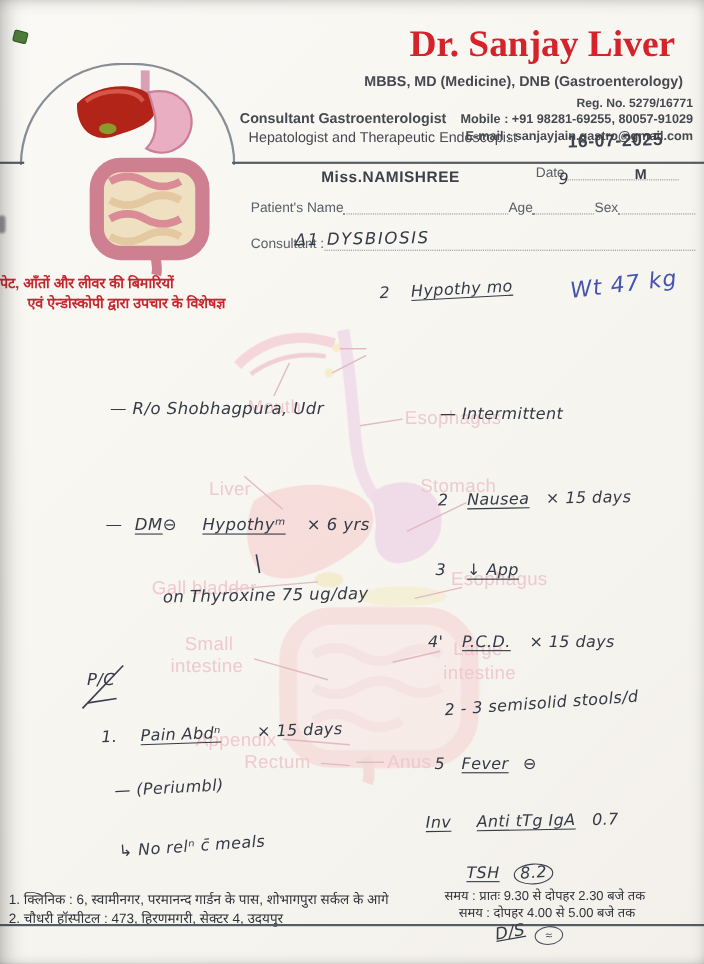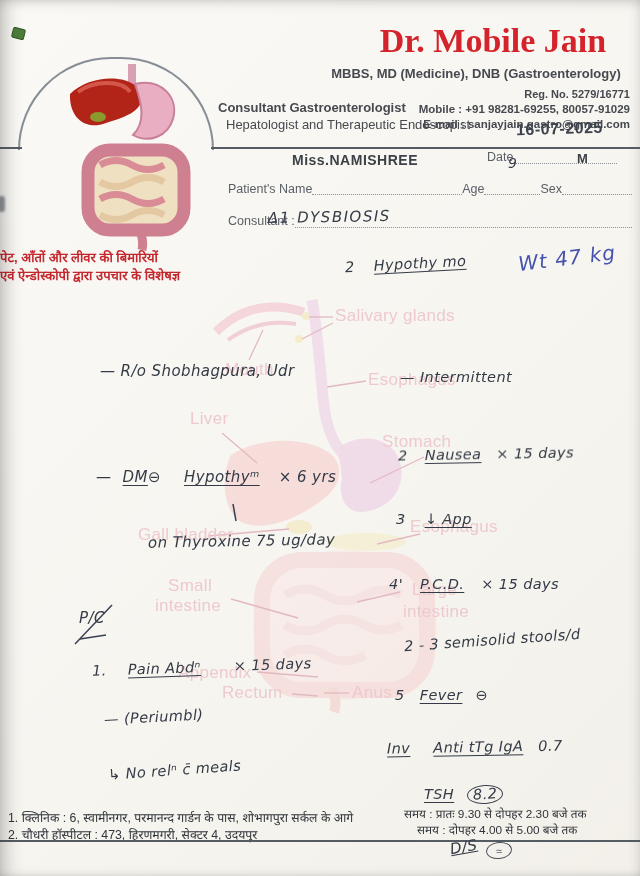--- a/index.html
+++ b/index.html
@@ -26,21 +26,21 @@
         padding:0 5px 1px 5px;margin-left:8px;transform:rotate(-4deg);}
 </style>
 </head>
 <body>
 
 <div class="page">
 
   <div class="abs" style="left:12px;top:28px;width:11px;height:9px;background:#4e7d3c;border:1px solid #2e5522;border-radius:2px;transform:rotate(14deg);z-index:8;"></div>
   <div class="abs" style="left:-2px;top:196px;width:7px;height:16px;background:#6a6f76;border-radius:3px;filter:blur(1px);opacity:.7;z-index:8;"></div>
 
-  <div class="abs" style="left:352px;top:22px;width:282px;text-align:center;font-family:'Liberation Serif',serif;font-weight:bold;font-size:34px;color:#d5232b;">Dr. Mobile Jain</div>
+  <div class="abs" style="left:352px;top:22px;width:282px;text-align:center;font-family:'Liberation Serif',serif;font-weight:bold;font-size:34px;color:#d5232b;">Dr. Sanjay Liver</div>
   <div class="abs" style="left:318px;top:66px;width:316px;text-align:center;font-size:13px;font-weight:bold;color:#46494f;">MBBS, MD (Medicine), DNB (Gastroenterology)</div>
   <div class="abs hdr-right" style="top:88px;font-size:11px;">Reg. No. 5279/16771</div>
   <div class="abs hdr-right" style="top:103px;font-size:11.5px;">Mobile : +91 98281-69255, 80057-91029</div>
   <div class="abs hdr-right" style="top:118px;font-size:11.5px;">E-mail : sanjayjain.gastro@gmail.com</div>
   <div class="abs" style="left:516px;top:120px;font-size:16px;font-weight:bold;color:#3d424d;letter-spacing:.5px;transform:rotate(-1.5deg);z-index:4;">16-07-2025</div>
   <div class="abs" style="left:218px;top:100px;font-size:13px;font-weight:bold;color:#46494f;">Consultant Gastroenterologist</div>
   <div class="abs" style="left:226px;top:117px;font-size:13px;font-weight:normal;color:#46494f;">Hepatologist and Therapeutic Endoscopist</div>
 
   <div class="abs" style="left:18px;top:57px;width:192px;height:91px;border:2px solid #878d95;border-bottom:none;border-radius:96px 96px 0 0;"></div>
   <svg class="abs" style="left:42px;top:62px;z-index:2;" width="150" height="190" viewBox="0 0 150 190">
@@ -51,21 +51,21 @@
     <path d="M93,22 C120,16 137,36 131,57 C126,74 107,82 91,73 C104,60 100,42 93,22 Z" fill="#e9aec2" stroke="#c87f9a" stroke-width="2"></path>
     <ellipse cx="345" cy="625" rx="0" ry="0" fill="none"></ellipse>
     <rect x="46" y="88" width="96" height="80" rx="22" fill="#efe0c2" stroke="#cf8090" stroke-width="13"></rect>
     <path d="M58,103 q16,-9 32,0 q16,9 32,0" stroke="#d98c96" stroke-width="7" fill="none"></path>
     <path d="M58,120 q16,9 32,0 q16,-9 32,0" stroke="#e3c8a2" stroke-width="7" fill="none"></path>
     <path d="M58,137 q16,-9 32,0 q16,9 32,0" stroke="#d98c96" stroke-width="7" fill="none"></path>
     <path d="M58,153 q16,9 32,0 q16,-9 32,0" stroke="#e3c8a2" stroke-width="7" fill="none"></path>
     <path d="M98,168 q4,12 2,20" stroke="#cf8090" stroke-width="9" fill="none"></path>
   </svg>
   <div class="abs" style="left:0px;top:248px;width:230px;text-align:left;color:#c4272e;font-size:13px;font-weight:bold;">पेट, आँतों और लीवर की बिमारियों</div>
-  <div class="abs" style="left:0px;top:266px;width:230px;color:#c4272e;font-size:13px;font-weight:bold;">एवं ऐन्डोस्कोपी द्वारा उपचार के विशेषज्ञ</div>
+  <div class="abs" style="left:0px;top:266px;width:230px;text-align:center;color:#c4272e;font-size:13px;font-weight:bold;">एवं ऐन्डोस्कोपी द्वारा उपचार के विशेषज्ञ</div>
 
   <div class="rule" style="left:0;top:147px;width:22px;"></div>
   <div class="rule" style="left:211px;top:147px;width:429px;"></div>
 
   <div class="abs" style="left:292px;top:152px;font-size:14px;font-weight:bold;color:#3c4148;letter-spacing:.5px;">Miss.NAMISHREE</div>
   <div class="abs" style="left:487px;top:150px;width:130px;display:flex;align-items:flex-end;">
     <span class="printed">Date</span>
     <span class="dots" style="flex:1;"></span>
   </div>
   <div class="abs hw" style="left:508px;top:155px;font-size:14px;">9</div>
@@ -119,24 +119,23 @@
       <line x1="292" y1="694" x2="318" y2="696"></line>
       <line x1="324" y1="693" x2="349" y2="693"></line>
     </g>
     <g stroke="#3a4050" stroke-width="1.5">
       <line x1="233" y1="504" x2="236" y2="521"></line>
       <line x1="75" y1="644" x2="112" y2="605"></line>
       <line x1="80" y1="639" x2="106" y2="635"></line>
     </g>
   </svg>
 
-  <div class="abs wm-label" style="left:335px;top:306px;">Salivary glands</div>
   <div class="abs wm-label" style="left:225px;top:360px;">Mouth</div>
   <div class="abs wm-label" style="left:368px;top:370px;">Esophagus</div>
-  <div class="abs wm-label" style="left:190px;top:409px;">Liver</div>
+  <div class="abs wm-label" style="left:190px;top:435px;">Liver</div>
   <div class="abs wm-label" style="left:382px;top:432px;">Stomach</div>
   <div class="abs wm-label" style="left:138px;top:525px;">Gall bladder</div>
   <div class="abs wm-label" style="left:410px;top:517px;">Esophagus</div>
   <div class="abs wm-label" style="left:168px;top:576px;">Small</div>
   <div class="abs wm-label" style="left:155px;top:596px;">intestine</div>
   <div class="abs wm-label" style="left:412px;top:580px;">Large</div>
   <div class="abs wm-label" style="left:403px;top:602px;">intestine</div>
   <div class="abs wm-label" style="left:178px;top:663px;">Appendix</div>
   <div class="abs wm-label" style="left:222px;top:683px;">Rectum</div>
   <div class="abs wm-label" style="left:352px;top:683px;">Anus</div>

